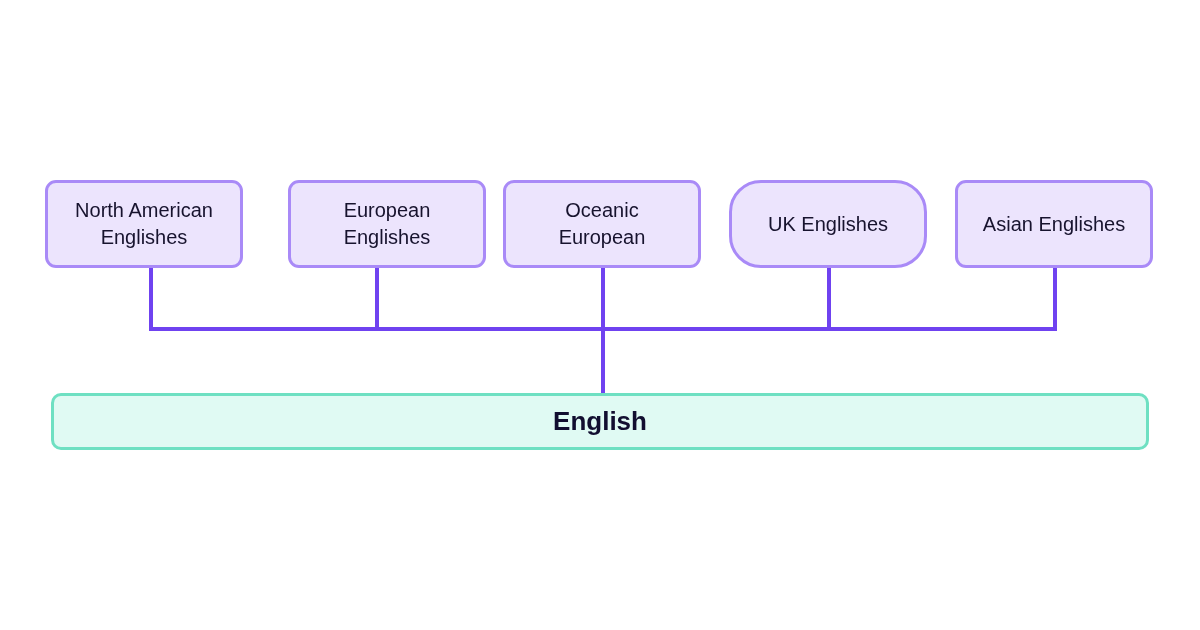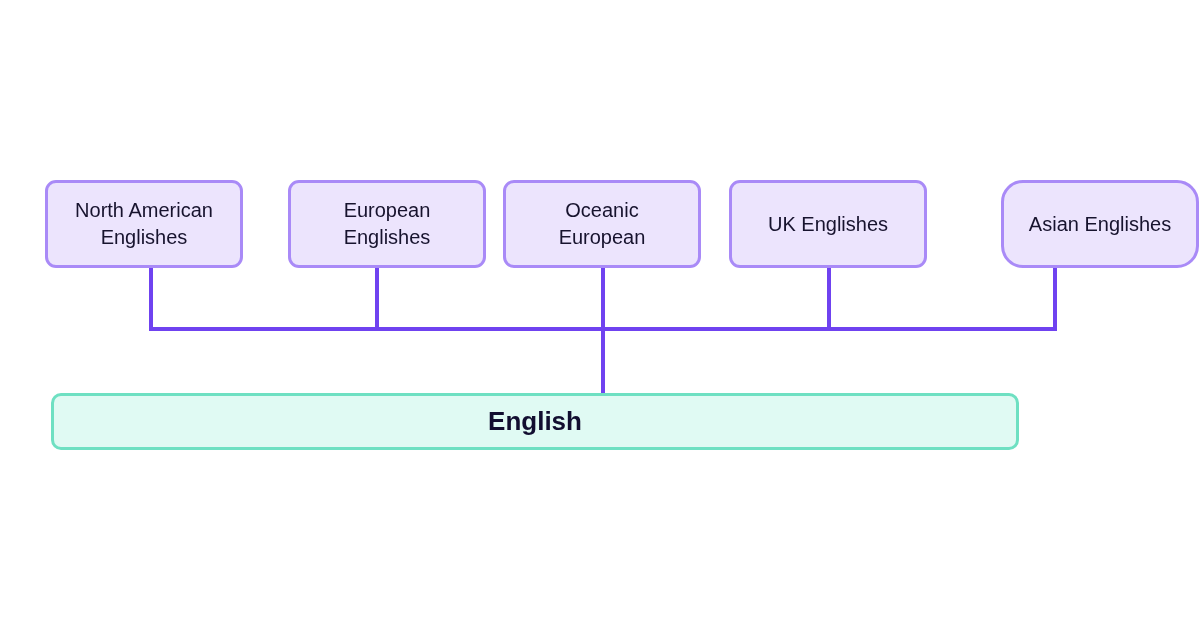--- a/index.html
+++ b/index.html
@@ -10,45 +10,45 @@
   .child-box {
     position: absolute; top: 180px; width: 198px; height: 88px;
     box-sizing: border-box; border: 3px solid #a98af7; border-radius: 11px;
     background: #ece4fd; display: flex; align-items: center; justify-content: center;
     text-align: center; color: #17132e; font-size: 20px; line-height: 27px;
     padding: 0 8px;
   }
   .child-label { display: block; white-space: pre-line; }
   .connector { position: absolute; background: #6f42f0; }
   .root-box {
-    position: absolute; left: 51px; top: 393px; width: 968px; height: 57px;
+    position: absolute; left: 51px; top: 393px; width: 1098px; height: 57px;
     box-sizing: border-box; border: 3px solid #6ee0c2; border-radius: 10px;
     background: #e0faf3; display: flex; align-items: center; justify-content: center;
     color: #120e30; font-size: 26px; font-weight: bold;
   }
 </style>
 </head>
 <body>
 
 <div class="child-box" style="left:45px;">
   <span class="child-label">North American
 Englishes</span>
 </div>
 <div class="child-box" style="left:288px;">
   <span class="child-label">European
 Englishes</span>
 </div>
 <div class="child-box" style="left:503px;">
   <span class="child-label">Oceanic
 European</span>
 </div>
-<div class="child-box" style="left:729px;">
+<div class="child-box" style="left:729px;border-radius:32px;">
   <span class="child-label">UK Englishes</span>
 </div>
-<div class="child-box" style="left:1001px;border-radius:22px;">
+<div class="child-box" style="left:955px;">
   <span class="child-label">Asian Englishes</span>
 </div>
 
 <div class="connector" style="left:149px; top:268px; width:4px; height:63px;"></div>
 <div class="connector" style="left:375px; top:268px; width:4px; height:63px;"></div>
 <div class="connector" style="left:601px; top:268px; width:4px; height:63px;"></div>
 <div class="connector" style="left:827px; top:268px; width:4px; height:63px;"></div>
 <div class="connector" style="left:1053px; top:268px; width:4px; height:63px;"></div>
 
 <div class="connector" style="left:149px; top:327px; width:908px; height:4px;"></div>

